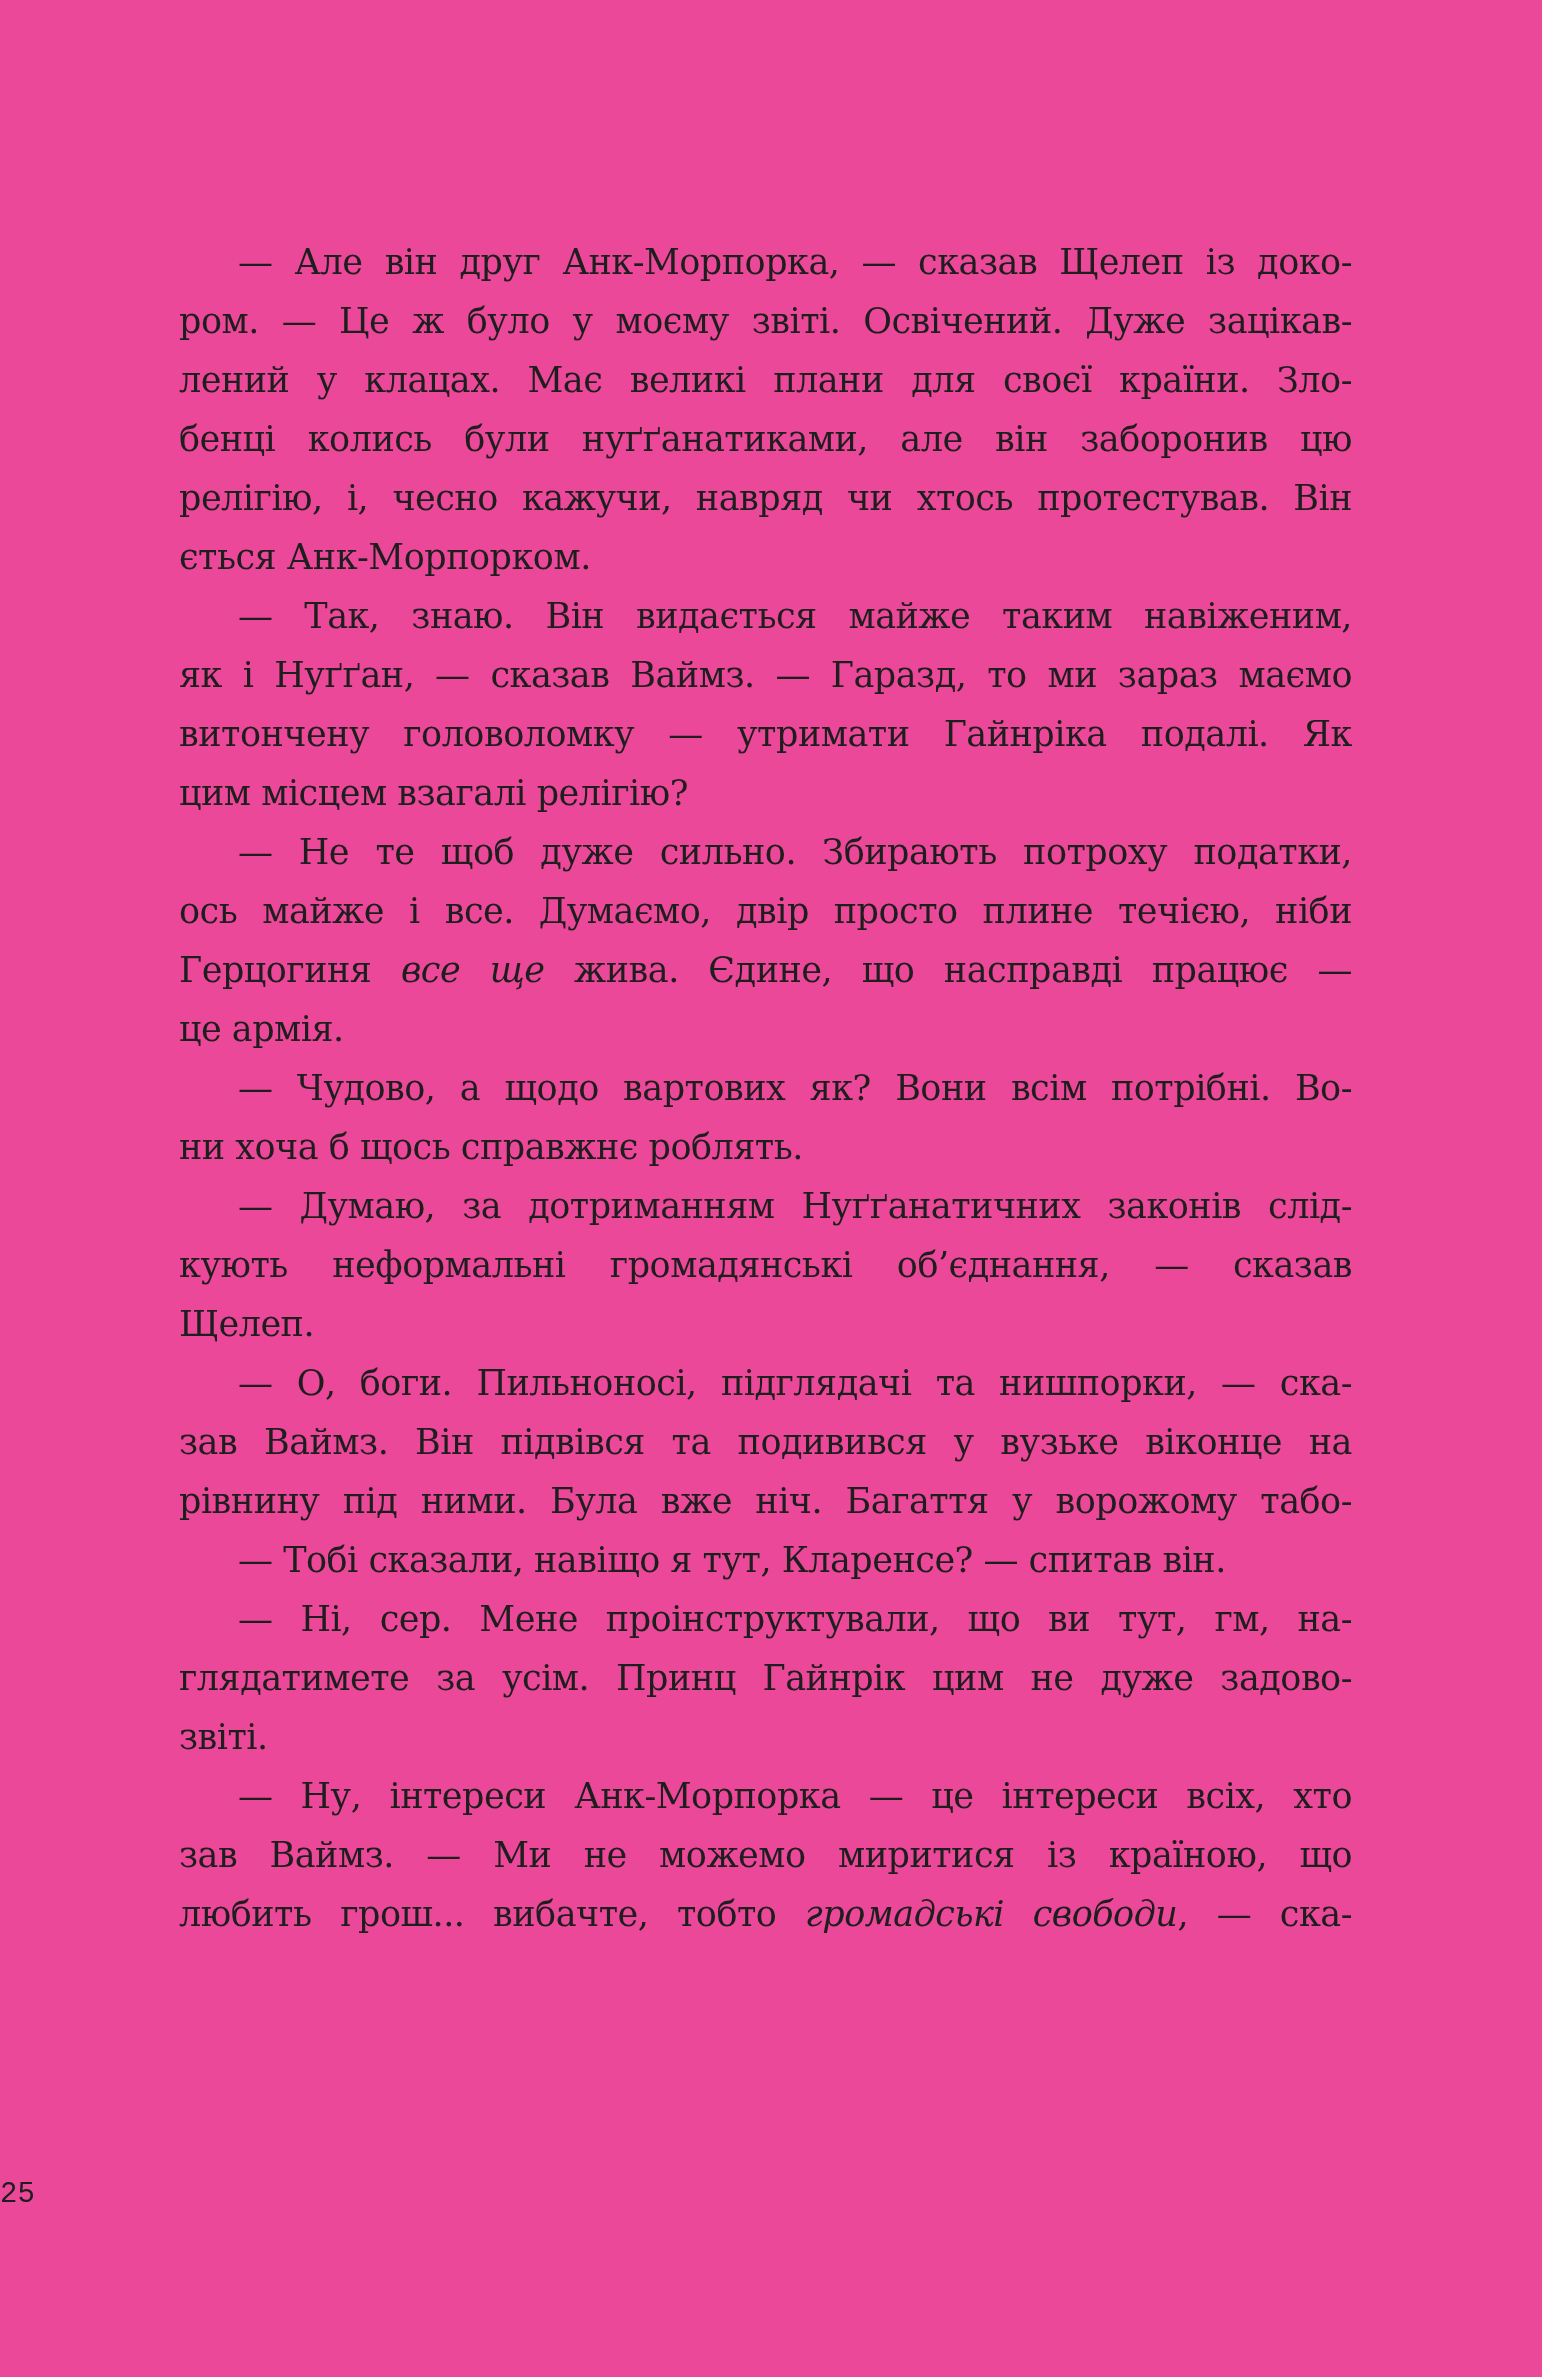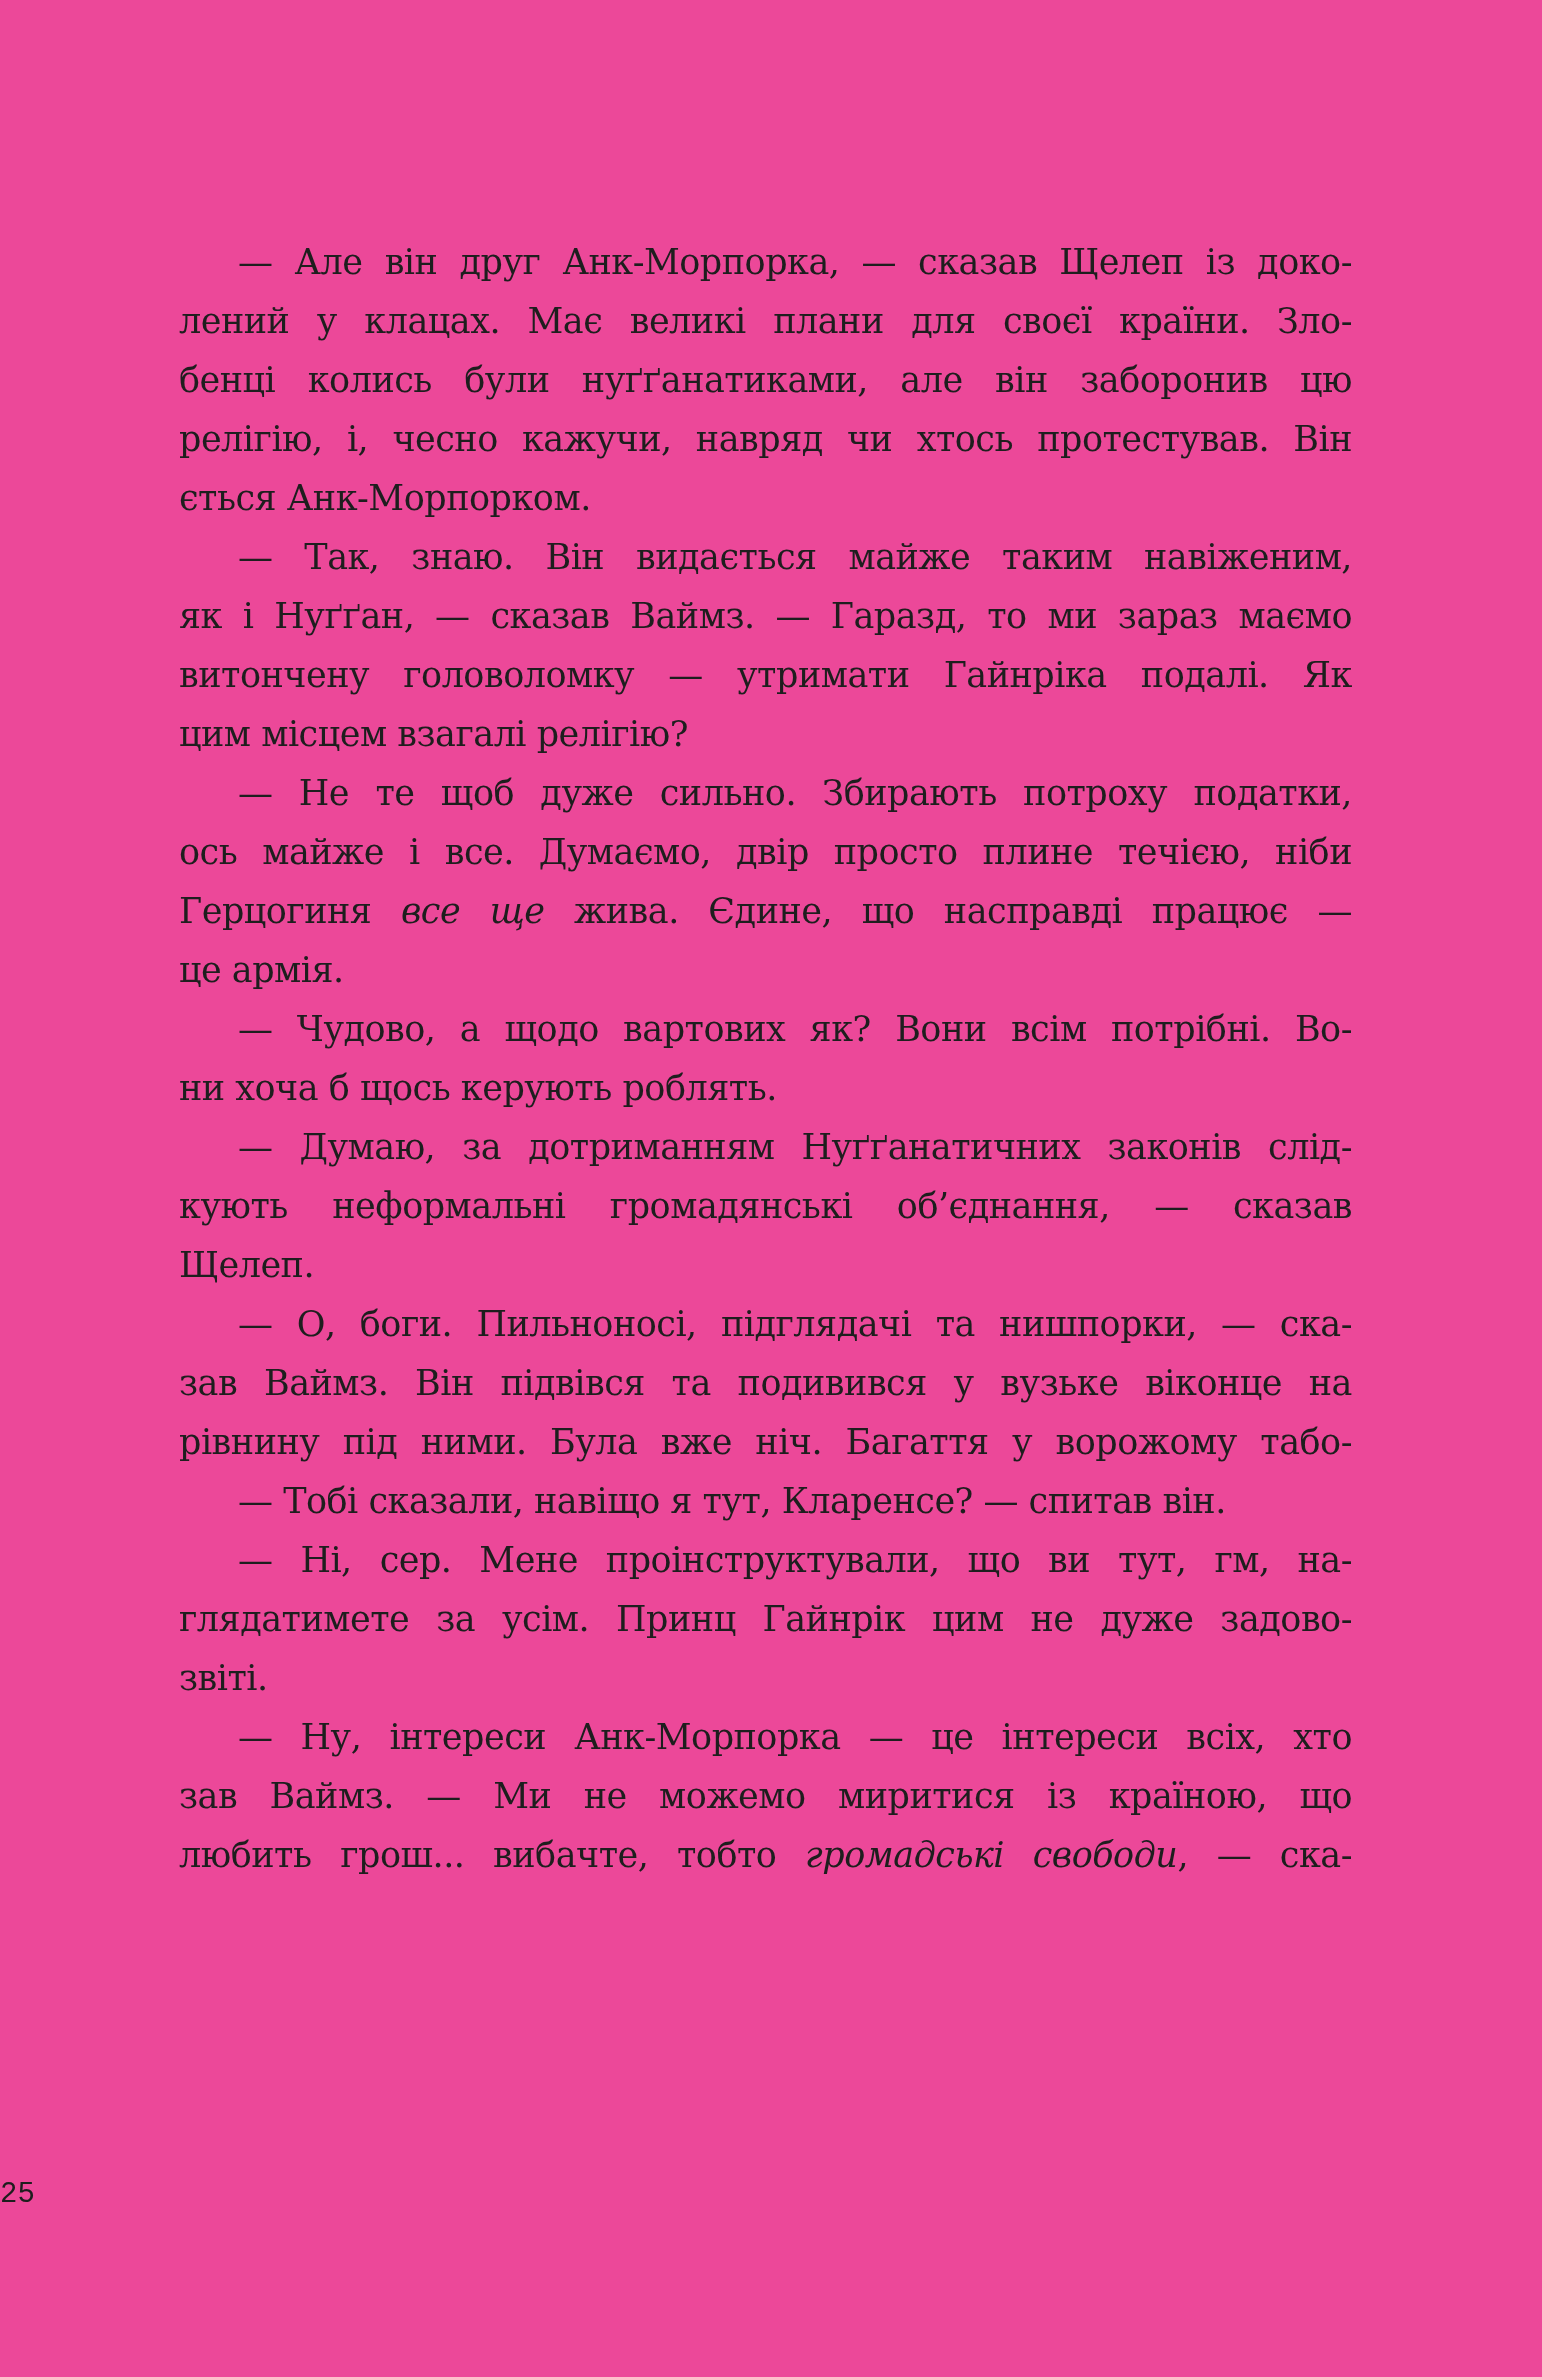--- a/index.html
+++ b/index.html
@@ -74,20 +74,23 @@
 </style>
 </head>
 <body>
 
 <div class="page">
   <div class="text-block" id="text-block">
       <div class="line indent">
         <span class="justify-wrap"><span>— Але він друг Анк-Морпорка, — сказав Щелеп із доко-</span></span>
       </div>
       <div class="line">
+        <span class="justify-wrap"><span>ром. — Це ж було у моєму звіті. Освічений. Дуже зацікав-</span></span>
+      </div>
+      <div class="line">
         <span class="justify-wrap"><span>лений у клацах. Має великі плани для своєї країни. Зло-</span></span>
       </div>
       <div class="line">
         <span class="justify-wrap"><span>бенці колись були нуґґанатиками, але він заборонив цю</span></span>
       </div>
       <div class="line">
         <span class="justify-wrap"><span>релігію, і, чесно кажучи, навряд чи хтось протестував. Він</span></span>
       </div>
       <div class="line last">
         <span class="justify-wrap"><span>ється Анк-Морпорком.</span></span>
@@ -113,21 +116,21 @@
       <div class="line">
         <span class="justify-wrap"><span>Герцогиня </span><em>все ще</em><span> жива. Єдине, що насправді працює —</span></span>
       </div>
       <div class="line last">
         <span class="justify-wrap"><span>це армія.</span></span>
       </div>
       <div class="line indent">
         <span class="justify-wrap"><span>— Чудово, а щодо вартових як? Вони всім потрібні. Во-</span></span>
       </div>
       <div class="line last">
-        <span class="justify-wrap"><span>ни хоча б щось керують роблять.</span></span>
+        <span class="justify-wrap"><span>ни хоча б щось справжнє роблять.</span></span>
       </div>
       <div class="line indent">
         <span class="justify-wrap"><span>— Думаю, за дотриманням Нуґґанатичних законів слід-</span></span>
       </div>
       <div class="line">
         <span class="justify-wrap"><span>кують неформальні громадянські об’єднання, — сказав</span></span>
       </div>
       <div class="line last">
         <span class="justify-wrap"><span>Щелеп.</span></span>
       </div>

